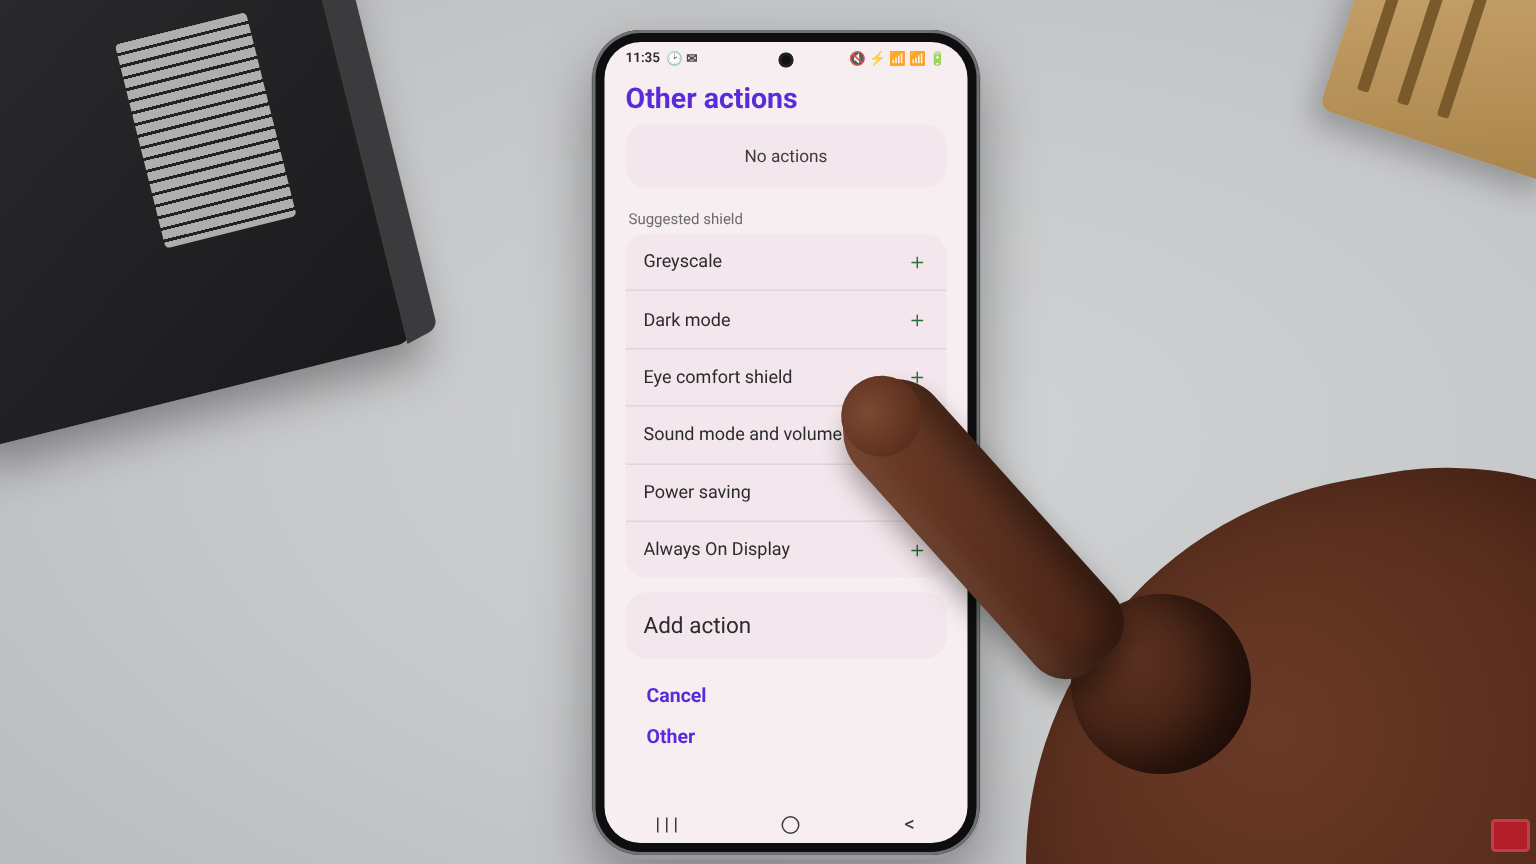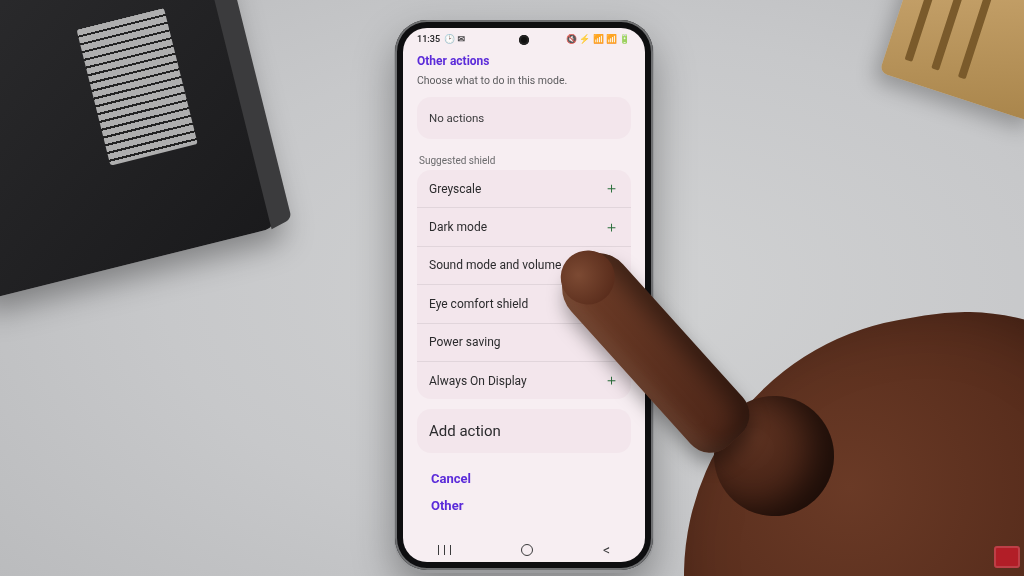--- a/index.html
+++ b/index.html
@@ -146,53 +146,54 @@
     flex: 1;
     padding: 0 14px 4px;
     display: flex;
     flex-direction: column;
     font-size: 12px;
   }
 
   .title {
     color: #5b2bd9;
     font-weight: 700;
-    font-size: 12px;
+    font-size: 19px;
     margin: 4px 0 6px;
   }
   .subtitle {
     font-size: 10.5px;
     color: #5c5c5e;
     margin-bottom: 10px;
   }
 
   .card {
     background: #f3e6ec;
     border-radius: 14px;
     padding: 14px 12px;
+    text-align: center;
     font-size: 11.5px;
     color: #3b3b3d;
     margin-bottom: 14px;
   }
 
   .section-label {
     font-size: 10px;
     color: #6b6b6d;
     margin: 2px 2px 4px;
   }
 
   .suggest-list {
     background: #f3e6ec;
     border-radius: 14px;
     overflow: hidden;
     margin-bottom: 10px;
   }
   .row {
     display: flex;
-    align-items: center;
+    align-items: flex-start;
     justify-content: space-between;
     padding: 11.2px 12px;
     font-size: 12px;
     color: #2b2b2d;
   }
   .row + .row { border-top: 1px solid rgba(0,0,0,0.07); }
   .plus {
     color: #2a6e3a;
     font-size: 15px;
     font-weight: 500;
@@ -309,43 +310,42 @@
         <span>11:35</span>
         <span class="sb-icon">🕑 ✉</span>
       </div>
       <div class="right">
         <span class="sb-icon">🔇 ⚡ 📶 📶 🔋</span>
       </div>
     </div>
 
     <div class="content">
       <div class="title">Other actions</div>
-      <div class="subtitle">Choose what to do in this mode.</div>
 
       <div class="card">
         <span>No actions</span>
       </div>
 
       <div class="section-label">Suggested shield</div>
 
       <div class="suggest-list">
         <div class="row">
           <span>Greyscale</span>
           <span class="plus">＋</span>
         </div>
         <div class="row">
           <span>Dark mode</span>
           <span class="plus">＋</span>
         </div>
         <div class="row">
+          <span>Eye comfort shield</span>
+          <span class="plus">＋</span>
+        </div>
+        <div class="row">
           <span>Sound mode and volume</span>
-          <span class="plus">＋</span>
-        </div>
-        <div class="row">
-          <span>Eye comfort shield</span>
           <span class="plus">＋</span>
         </div>
         <div class="row">
           <span>Power saving</span>
           <span class="plus">＋</span>
         </div>
         <div class="row">
           <span>Always On Display</span>
           <span class="plus">＋</span>
         </div>

